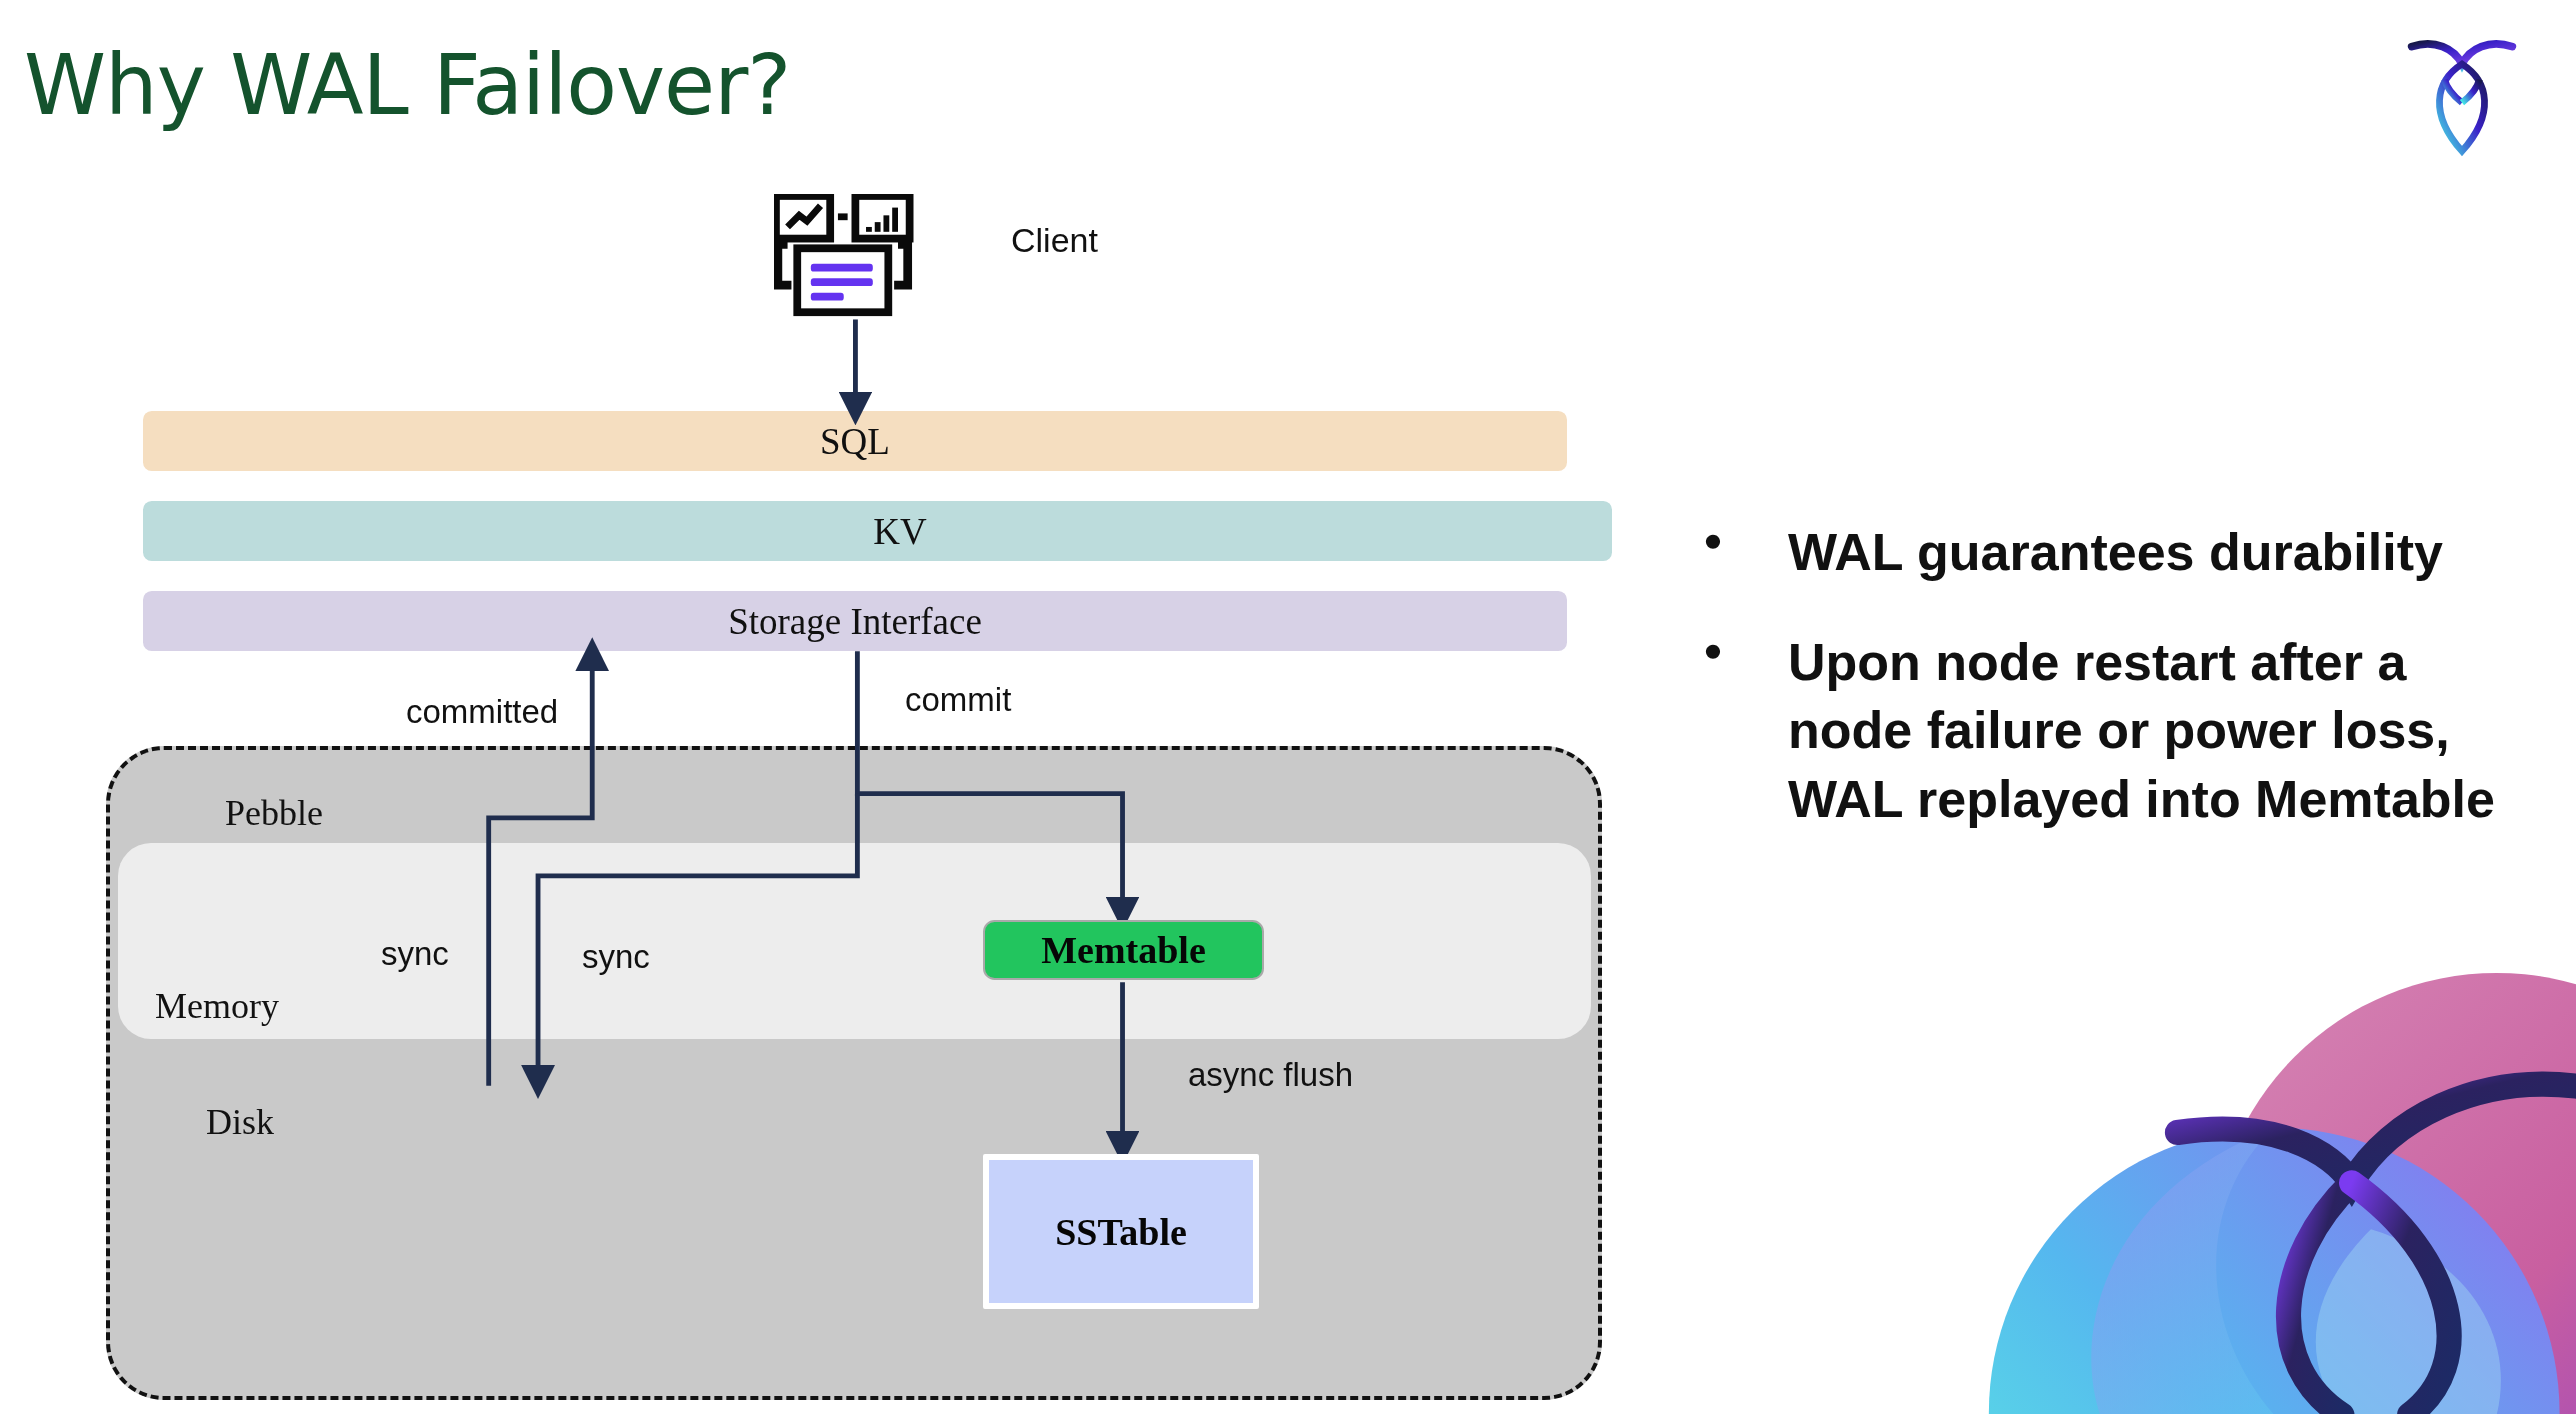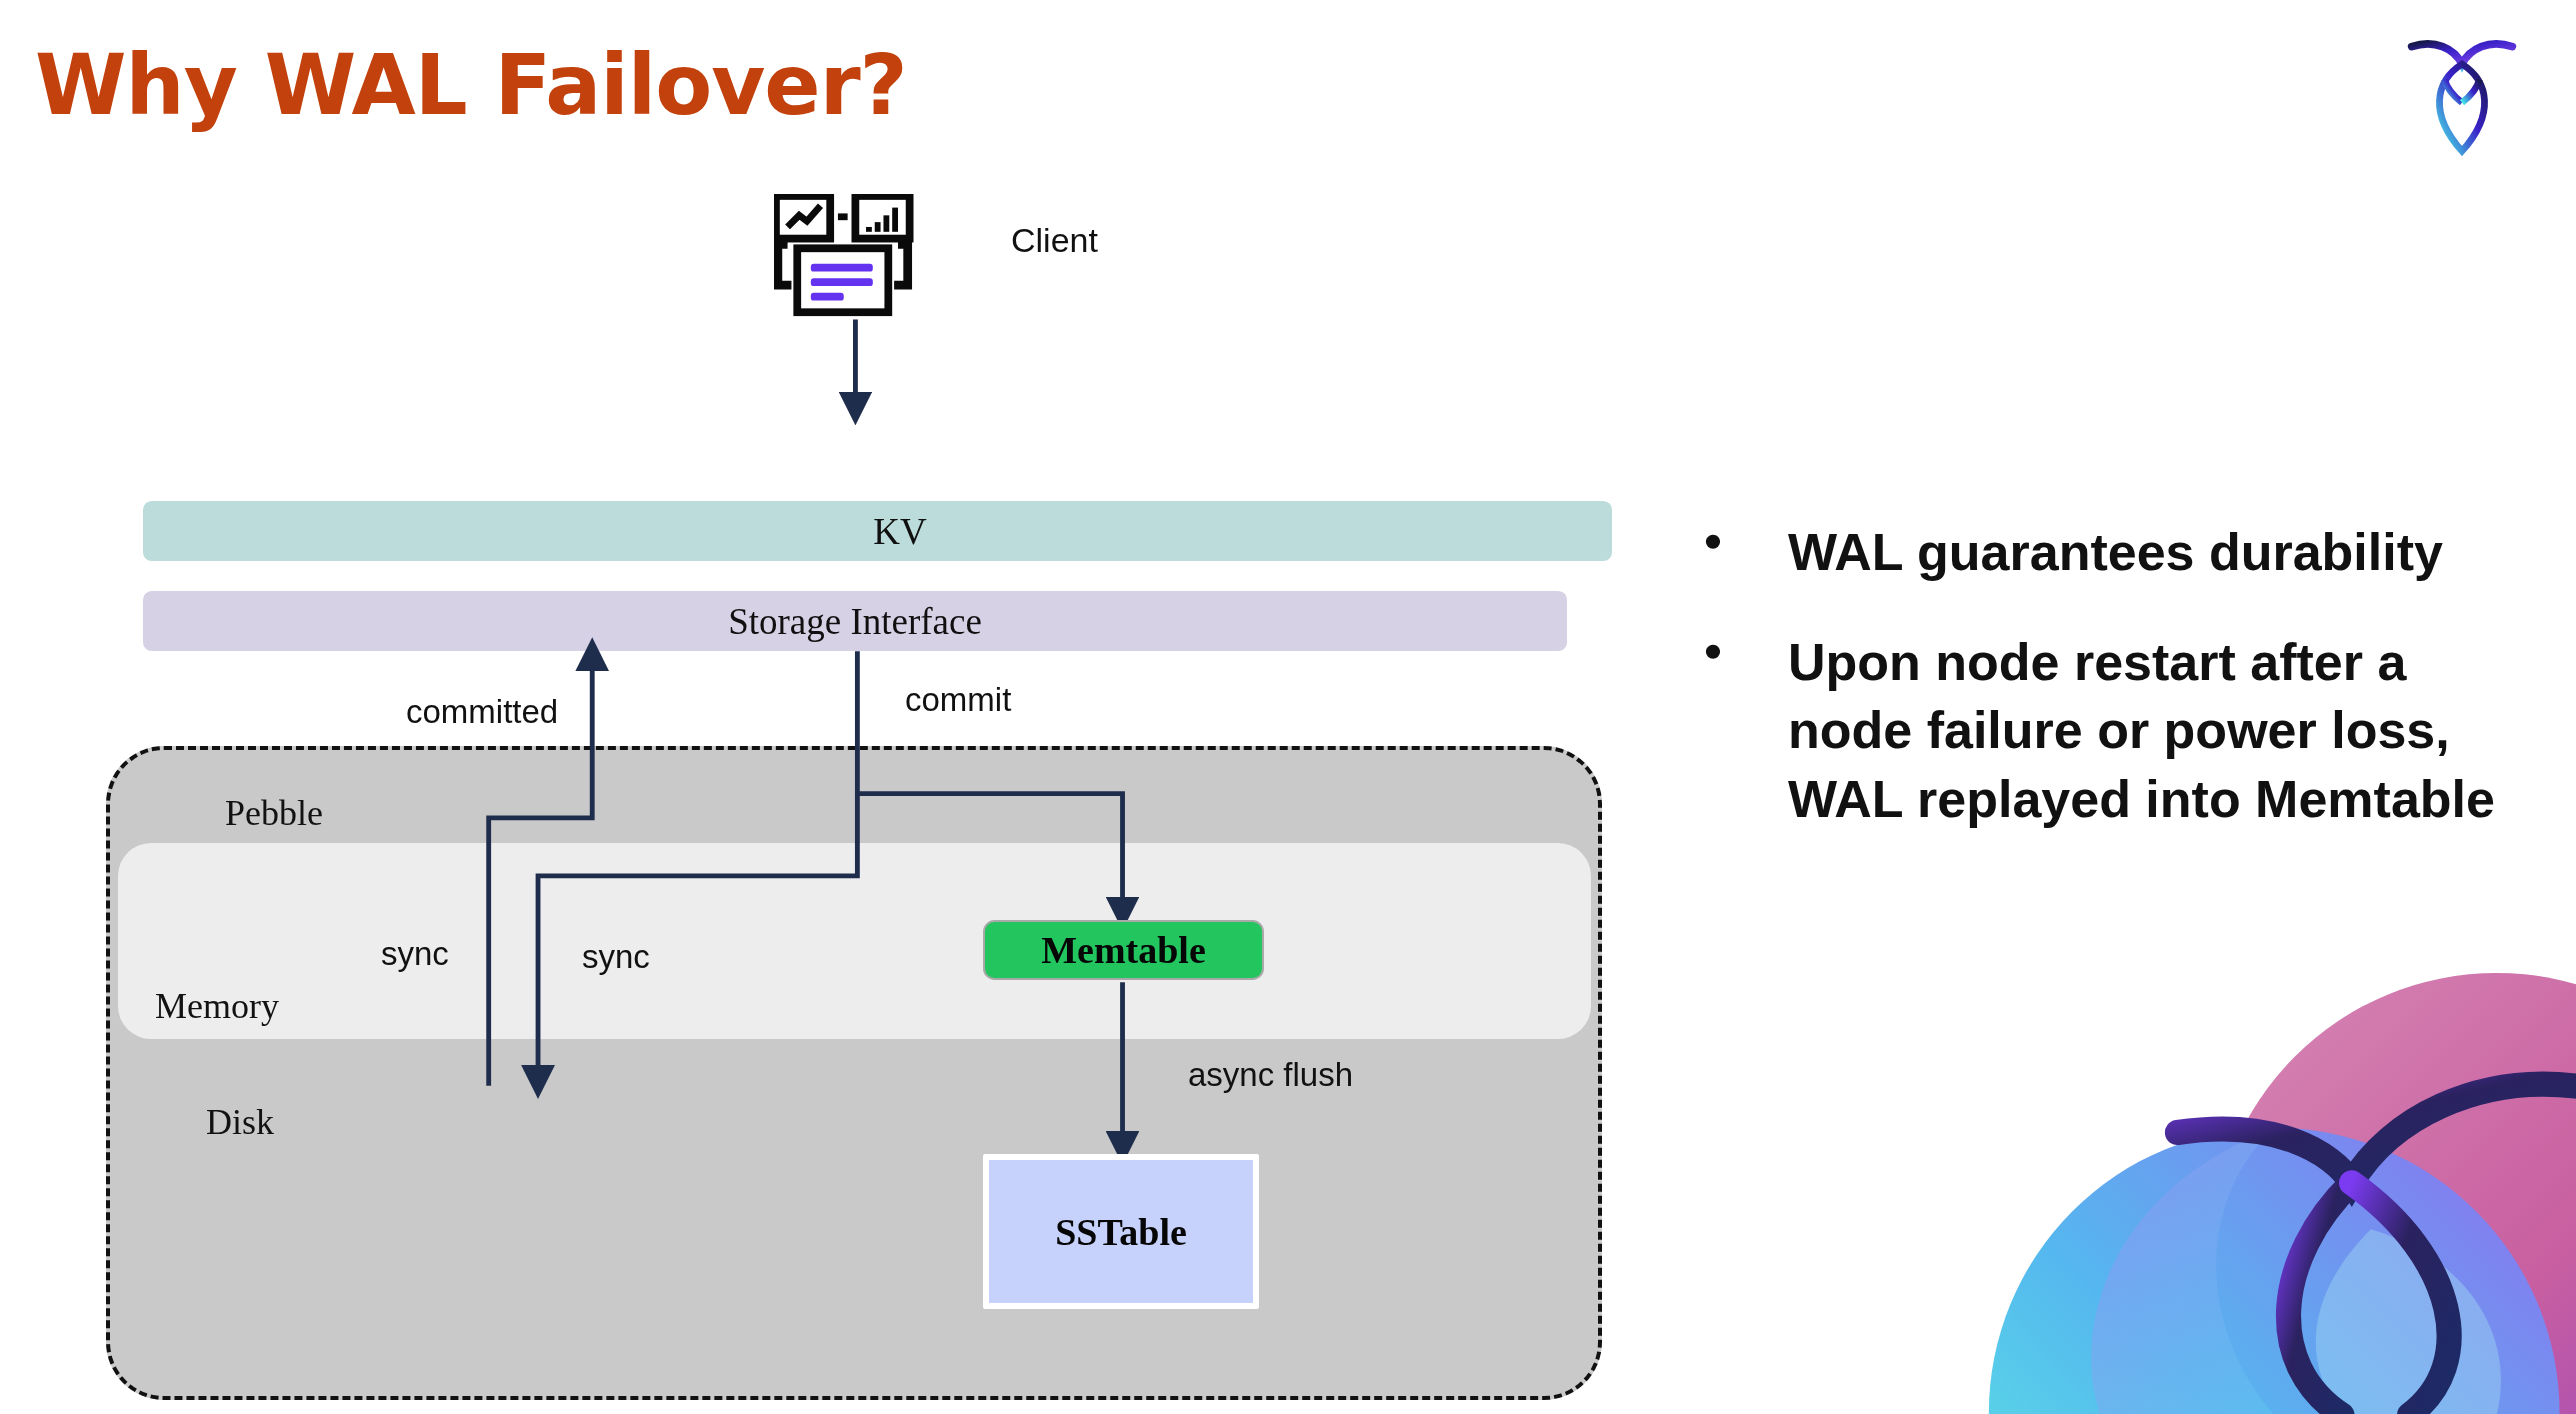--- a/index.html
+++ b/index.html
@@ -4,26 +4,26 @@
 <style>
   html,body{margin:0;padding:0;background:#ffffff;}
   body{
     width:2576px;height:1415px;position:relative;overflow:hidden;
     font-family:"Liberation Sans", sans-serif;
   }
   .stage{position:absolute;inset:0;width:2576px;height:1415px;}
 
   
   #page-title{
-    position:absolute;left:35px;top:37px;
+    position:absolute;left:24px;top:37px;
     font-family:"DejaVu Sans", sans-serif;
-    font-weight:bold;
+    font-weight:normal;
     font-size:83px;
     letter-spacing:-1px;
-    color:#c2410c;
+    color:#14532d;
     white-space:nowrap;
   }
 
   
   #brand-logo{position:absolute;left:2402px;top:31px;width:120px;height:126px;}
 
   
   #client-icon{position:absolute;left:774px;top:194px;width:155px;height:126px;}
   #client-label{
     position:absolute;left:1011px;top:221px;
@@ -156,20 +156,23 @@
       <path d="M14 52 L4 52 L4 94 L18 94" fill="none" stroke="#0a0a0a" stroke-width="9"></path>
       <path d="M128 52 L138 52 L138 94 L124 94" fill="none" stroke="#0a0a0a" stroke-width="9"></path>
       <rect x="24" y="56" width="94" height="66" fill="#fff" stroke="#0a0a0a" stroke-width="8"></rect>
       <rect x="38" y="72" width="64" height="8" rx="3" fill="#6433f0"></rect>
       <rect x="38" y="87" width="64" height="8" rx="3" fill="#6433f0"></rect>
       <rect x="38" y="102" width="34" height="8" rx="3" fill="#6433f0"></rect>
     </svg>
   </div>
   <div id="client-label">Client</div>
 
+  <div class="layer-bar" id="layer-sql" style="background:#f5dec0;">
+    <span>SQL</span>
+  </div>
   <div class="layer-bar" id="layer-kv" style="background:#bcdcdc;">
     <span>KV</span>
   </div>
   <div class="layer-bar" id="layer-storage" style="background:#d7d1e6;">
     <span>Storage Interface</span>
   </div>
 
   <div id="pebble-container"></div>
   <div id="memory-region"></div>
   <div id="pebble-label">Pebble</div>

